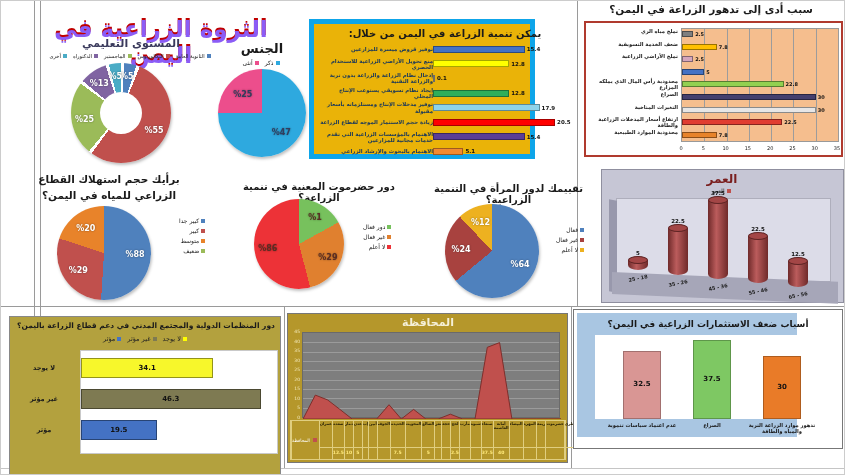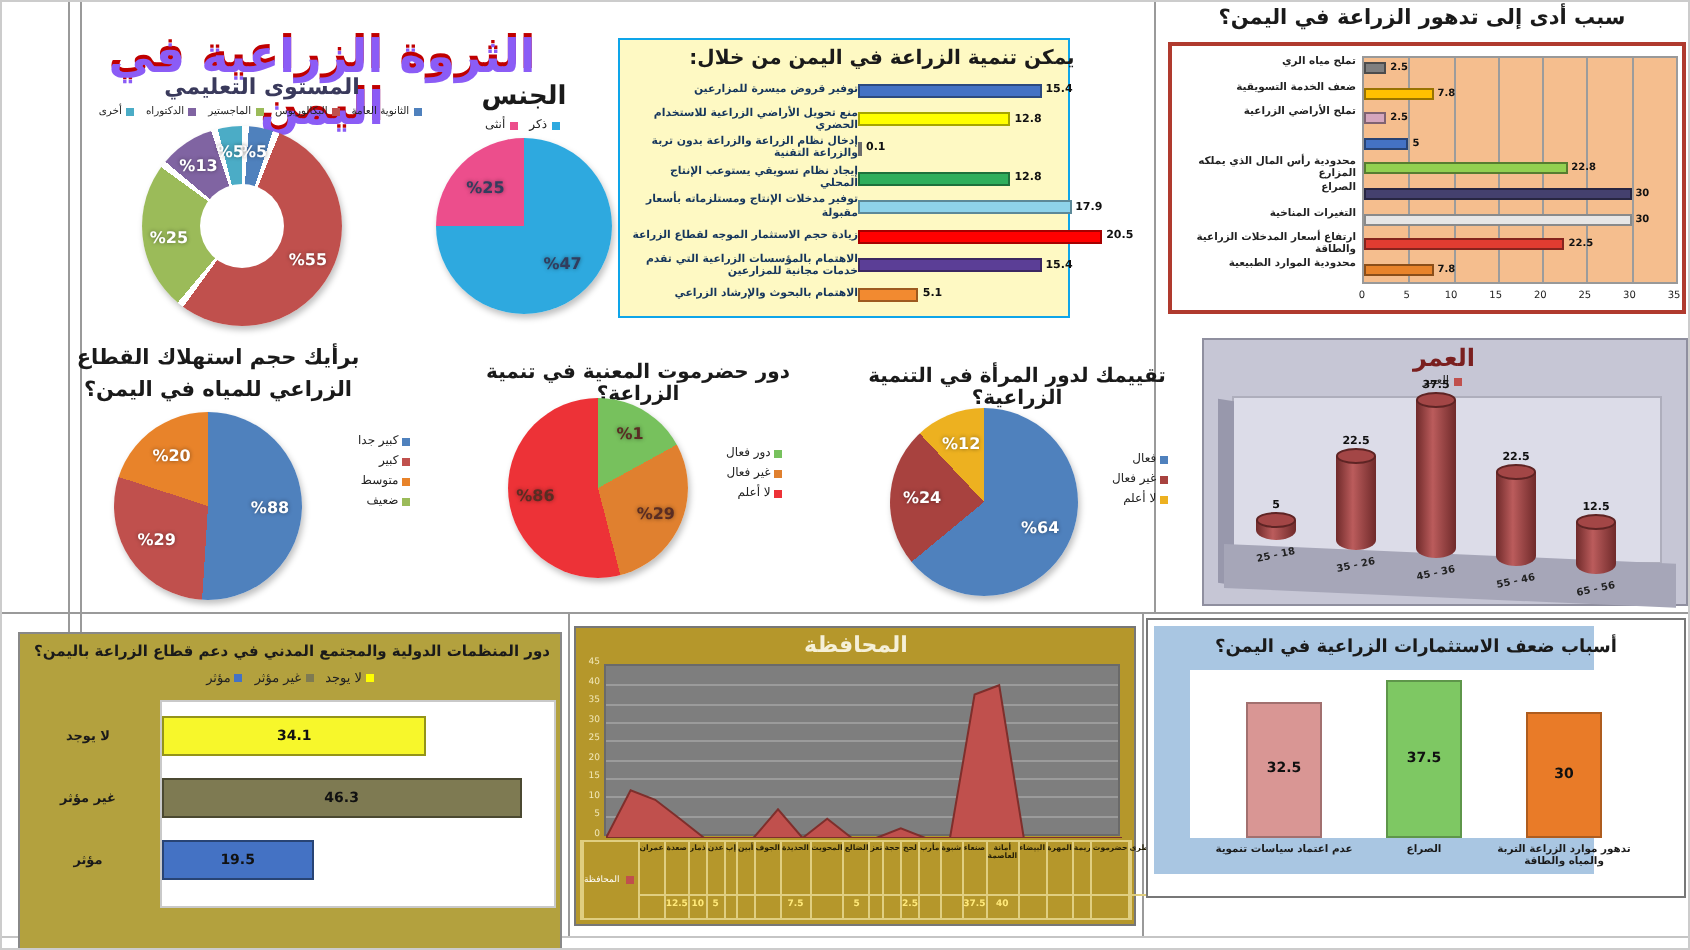--- a/index.html
+++ b/index.html
@@ -11,21 +11,21 @@
   #page-title{position:absolute;left:45px;top:0px;width:230px;font-size:23px;font-weight:900;color:#8b5cf6;text-align:center;direction:rtl;text-shadow:0 -2px 0 #c00000;}
   .chart-title{position:absolute;font-weight:bold;color:#1a1a1a;text-align:center;direction:rtl;}
   .pie{position:absolute;border-radius:50%;}
   .plabel{position:absolute;transform:translate(-50%,-50%);font-size:8px;font-weight:bold;color:#ffffff;text-shadow:0 0 2px rgba(0,0,0,.45);white-space:nowrap;}
   .hole{position:absolute;left:50%;top:50%;transform:translate(-50%,-50%);background:#ffffff;border-radius:50%;}
   .legend-row{position:absolute;display:flex;direction:rtl;justify-content:center;align-items:center;gap:4px;color:#222;}
   .legend-col{position:absolute;display:flex;flex-direction:column;gap:3px;color:#222;}
   .li{display:flex;direction:rtl;align-items:center;white-space:nowrap;}
   .sq{display:inline-block;width:4px;height:4px;margin:0 2px;flex:none;}
   
-  #p-dev{left:308px;top:18px;width:226px;height:140px;background:#fef9c3;border:1px solid #0ea5e9;}
+  #p-dev{left:308px;top:18px;width:226px;height:140px;background:#eab308;border:5px solid #0ea5e9;}
   #dev-rows{position:absolute;left:4px;top:18px;width:252px;}
   .hrow{display:flex;height:14.6px;align-items:center;}
   .hlbl{width:115px;font-size:5.4px;font-weight:bold;color:#16365C;text-align:right;direction:rtl;line-height:1.15;padding-left:2px;}
   .htrack{flex:1;display:flex;align-items:center;}
   .hbarfill{height:7px;border:0.5px solid rgba(0,0,0,.35);flex:none;}
   .hval{font-size:5.5px;font-weight:bold;margin-left:2px;color:#111;}
   
   #p-det{left:583px;top:20px;width:259px;height:136px;background:#ffffff;border:2px solid #B03A2E;}
   .det-plot{position:absolute;left:95px;top:5px;width:158px;height:114px;background:#F5BE8E;border:1px solid #999;}
   .vgrid{position:absolute;top:0;width:1px;height:100%;background:#9c9c9c;}

